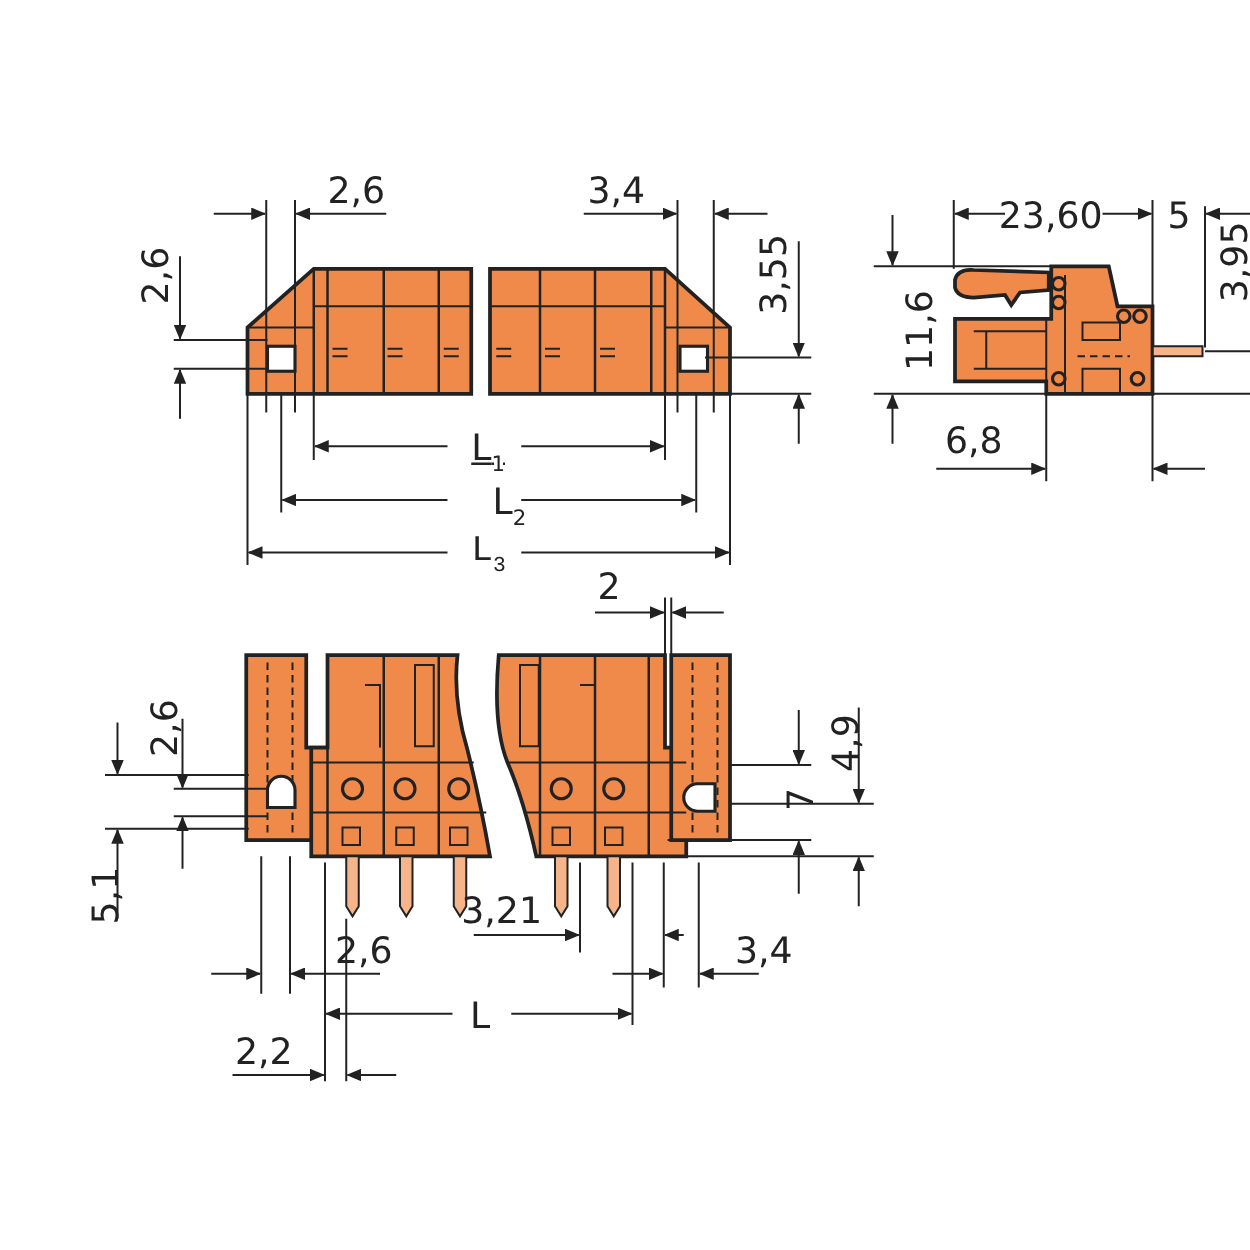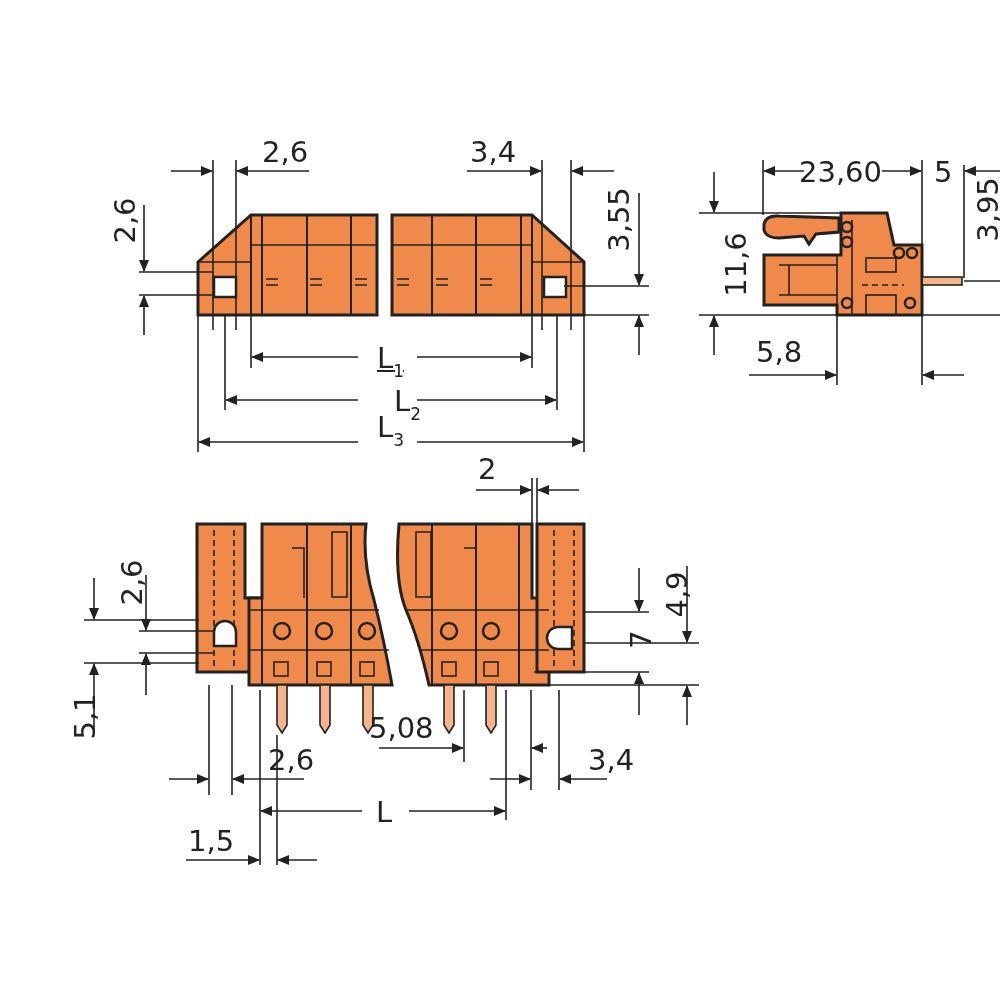--- a/index.html
+++ b/index.html
@@ -208,31 +208,31 @@
     <line class="thin" x1="273" y1="860" x2="234" y2="860" marker-end="url(#ah)"></line>
   </g>
 </svg>
 
 <div class="lbl" style="left:218px;top:138px;">2,6</div>
 <div class="lbl" style="left:426px;top:138px;">3,4</div>
 <div class="lbl rot" style="left:58px;top:206px;">2,6</div>
 <div class="lbl rot" style="left:543px;top:205px;">3,55</div>
 <div class="lbl" style="left:333px;top:344px;text-decoration:underline;"><span>L</span><span class="sub">1</span></div>
 <div class="lbl" style="left:350px;top:387px;"><span>L</span><span class="sub">2</span></div>
-<div class="lbl" style="left:333px;top:413px;"><span>L</span><span class="sub">3</span></div>
+<div class="lbl" style="left:333px;top:426px;font-family:Liberation Mono, monospace;"><span>L</span><span class="sub">3</span></div>
 
 <div class="lbl" style="left:755px;top:158px;">23,60</div>
 <div class="lbl" style="left:890px;top:158px;">5</div>
 <div class="lbl rot" style="left:912px;top:195px;">3,95</div>
 <div class="lbl rot" style="left:660px;top:250px;">11,6</div>
-<div class="lbl" style="left:712px;top:338px;">5,8</div>
+<div class="lbl" style="left:712px;top:338px;">6,8</div>
 
 <div class="lbl" style="left:434px;top:455px;">2</div>
 <div class="lbl rot" style="left:65px;top:568px;">2,6</div>
 <div class="lbl rot" style="left:18px;top:702px;">5,1</div>
 <div class="lbl rot" style="left:610px;top:580px;">4,9</div>
 <div class="lbl rot" style="left:588px;top:625px;">7</div>
-<div class="lbl" style="left:325px;top:714px;">5,08</div>
+<div class="lbl" style="left:325px;top:714px;">3,21</div>
 <div class="lbl" style="left:224px;top:746px;">2,6</div>
 <div class="lbl" style="left:544px;top:746px;">3,4</div>
 <div class="lbl" style="left:332px;top:798px;">L</div>
-<div class="lbl" style="left:144px;top:827px;">1,5</div>
+<div class="lbl" style="left:144px;top:827px;">2,2</div>
 </div>
 
 </body></html>

